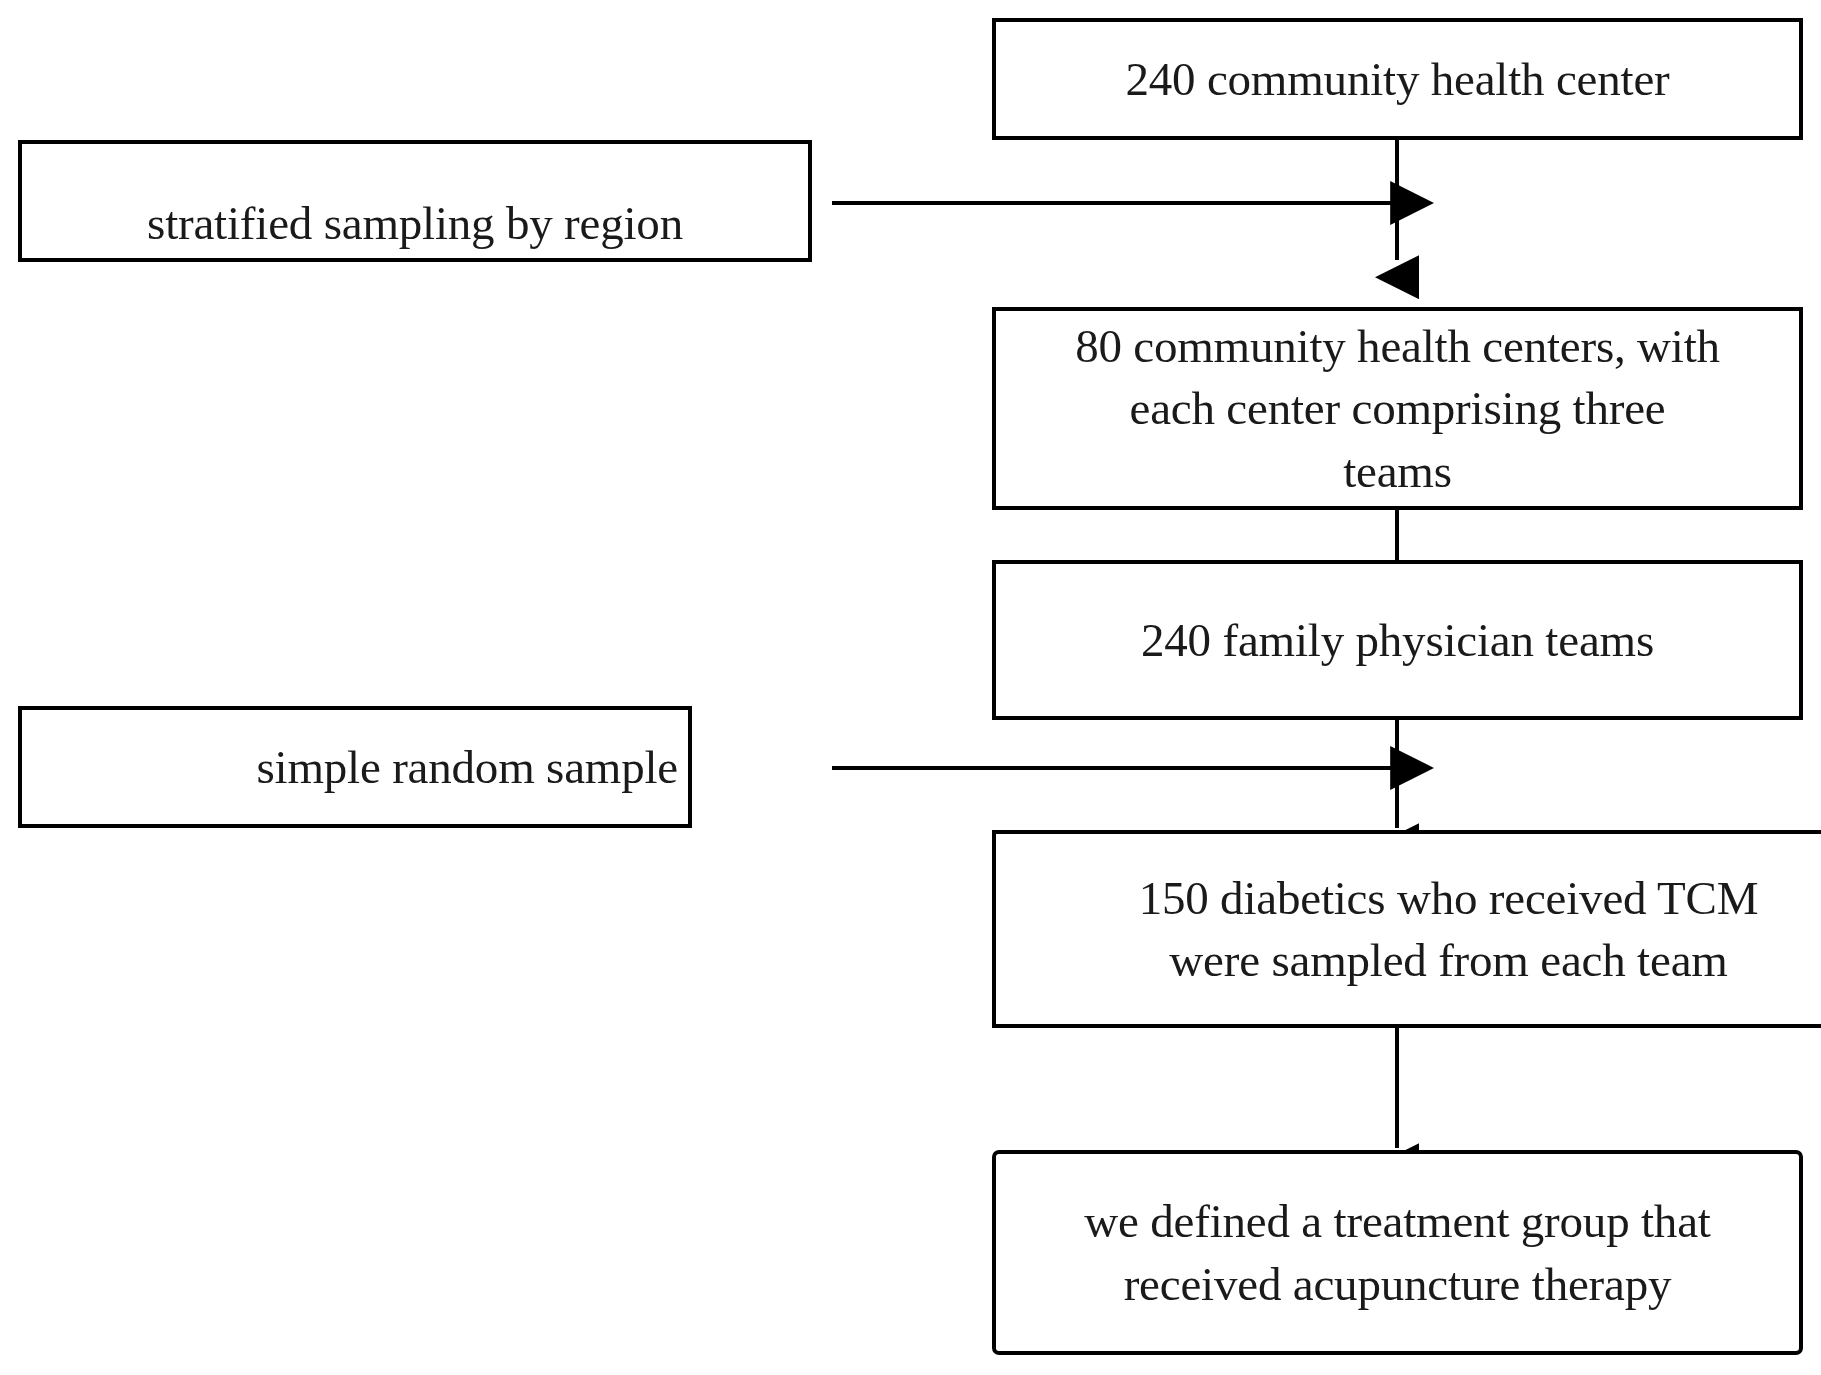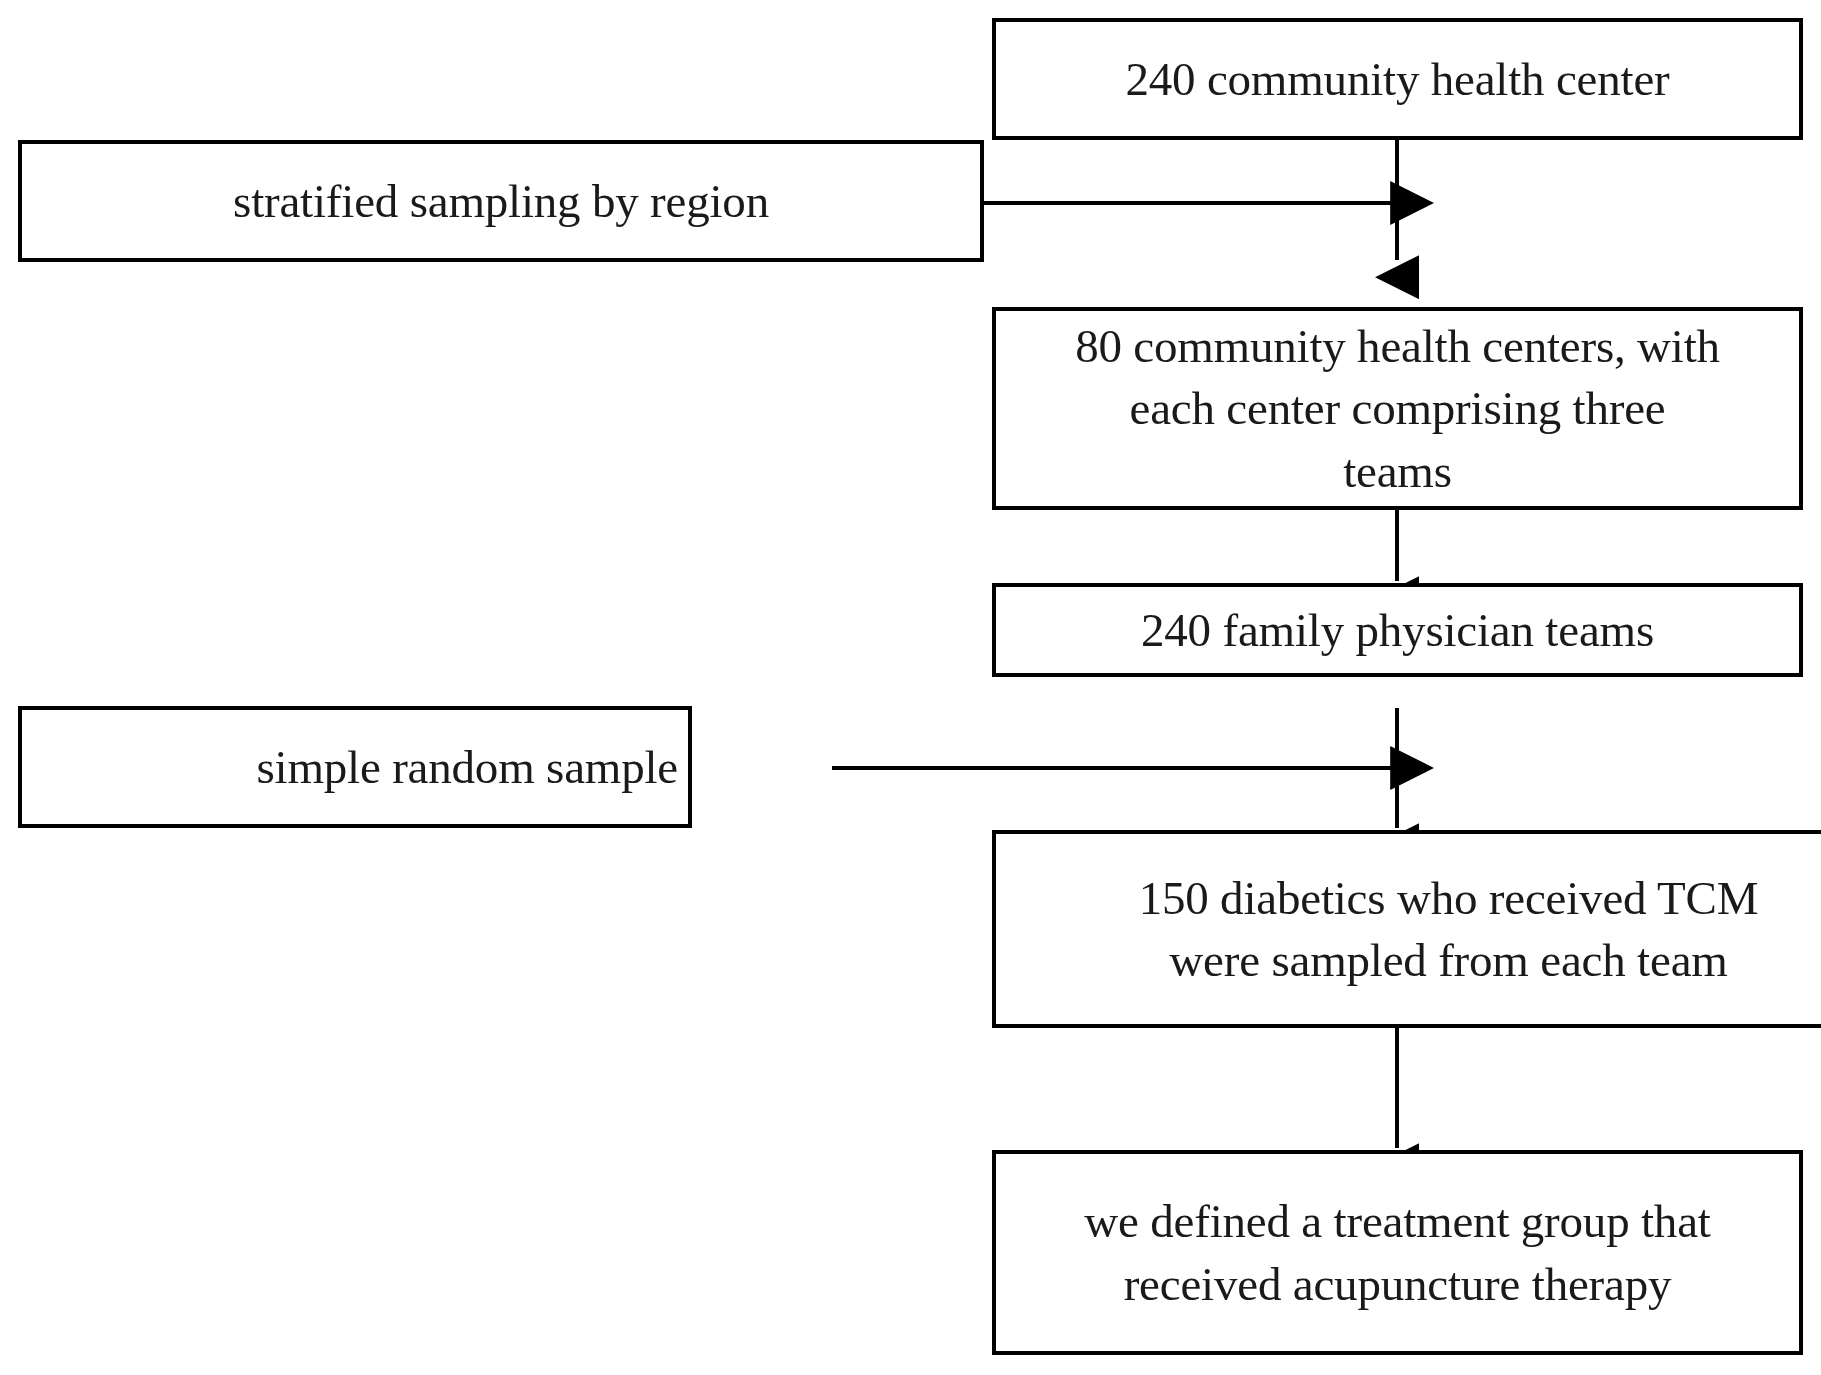--- a/index.html
+++ b/index.html
@@ -67,41 +67,41 @@
         <line x1="1397" y1="708" x2="1397" y2="828" marker-end="url(#arrowhead-down)" stroke="#000000" stroke-width="4"></line>
         <line x1="832" y1="768" x2="1395" y2="768" marker-end="url(#arrowhead-right)" stroke="#000000" stroke-width="4"></line>
         <line x1="1397" y1="1028" x2="1397" y2="1148" marker-end="url(#arrowhead-down)" stroke="#000000" stroke-width="4"></line>
       </g>
   </svg>
 
   <div class="node-box" style="left:992px; top:18px; width:811px; height:122px;">
     <span class="node-text">240 community health center</span>
   </div>
 
-  <div class="node-box" style="left:18px; top:140px; width:966px; height:122px;">
+  <div class="node-box" style="left:18px; top:140px; width:794px; height:122px;align-items:flex-end;">
     <span class="node-text">stratified sampling by region</span>
   </div>
 
   <div class="node-box" style="left:992px; top:262px; width:811px; height:203px;margin-top:45px;">
     <span class="node-text">80 community health centers, with
 each center comprising three
 teams</span>
   </div>
 
-  <div class="node-box" style="left:992px; top:583px; width:811px; height:94px;align-items:center;">
+  <div class="node-box" style="left:992px; top:560px; width:811px; height:160px;align-items:center;">
     <span class="node-text">240 family physician teams</span>
   </div>
 
   <div class="node-box" style="left:18px; top:706px; width:674px; height:122px;text-align:right;">
     <span class="node-text">simple random sample</span>
   </div>
 
   <div class="node-box" style="left:992px; top:830px; width:913px; height:198px;">
     <span class="node-text">150 diabetics who received TCM
 were sampled from each team</span>
   </div>
 
-  <div class="node-box" style="left:992px; top:1150px; width:811px; height:205px;">
+  <div class="node-box" style="left:992px; top:1150px; width:811px; height:205px;border-radius:7px;">
     <span class="node-text">we defined a treatment group that
 received acupuncture therapy</span>
   </div>
 
 </div>
 
 </body></html>

